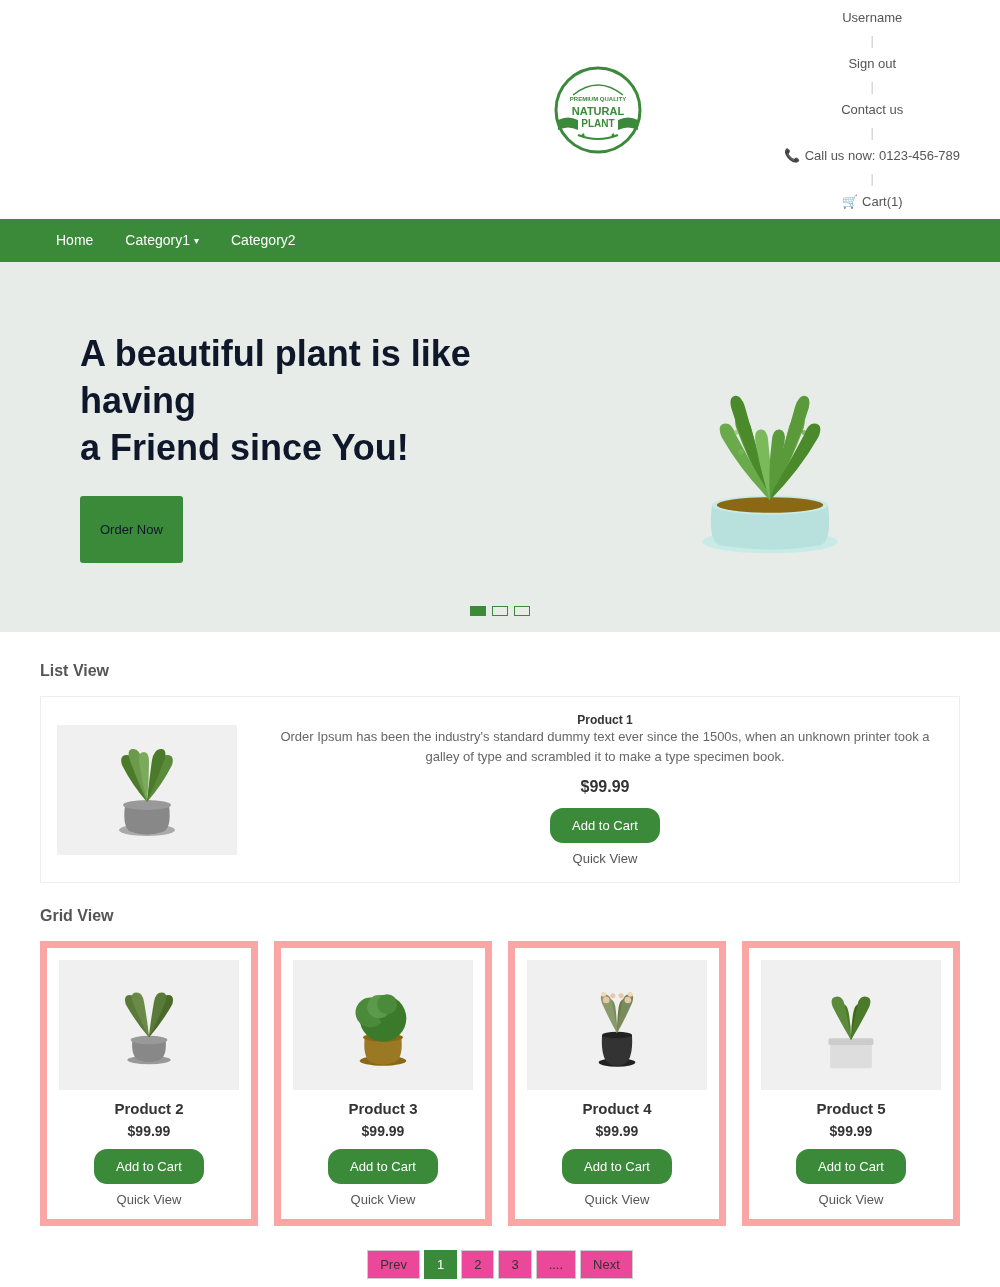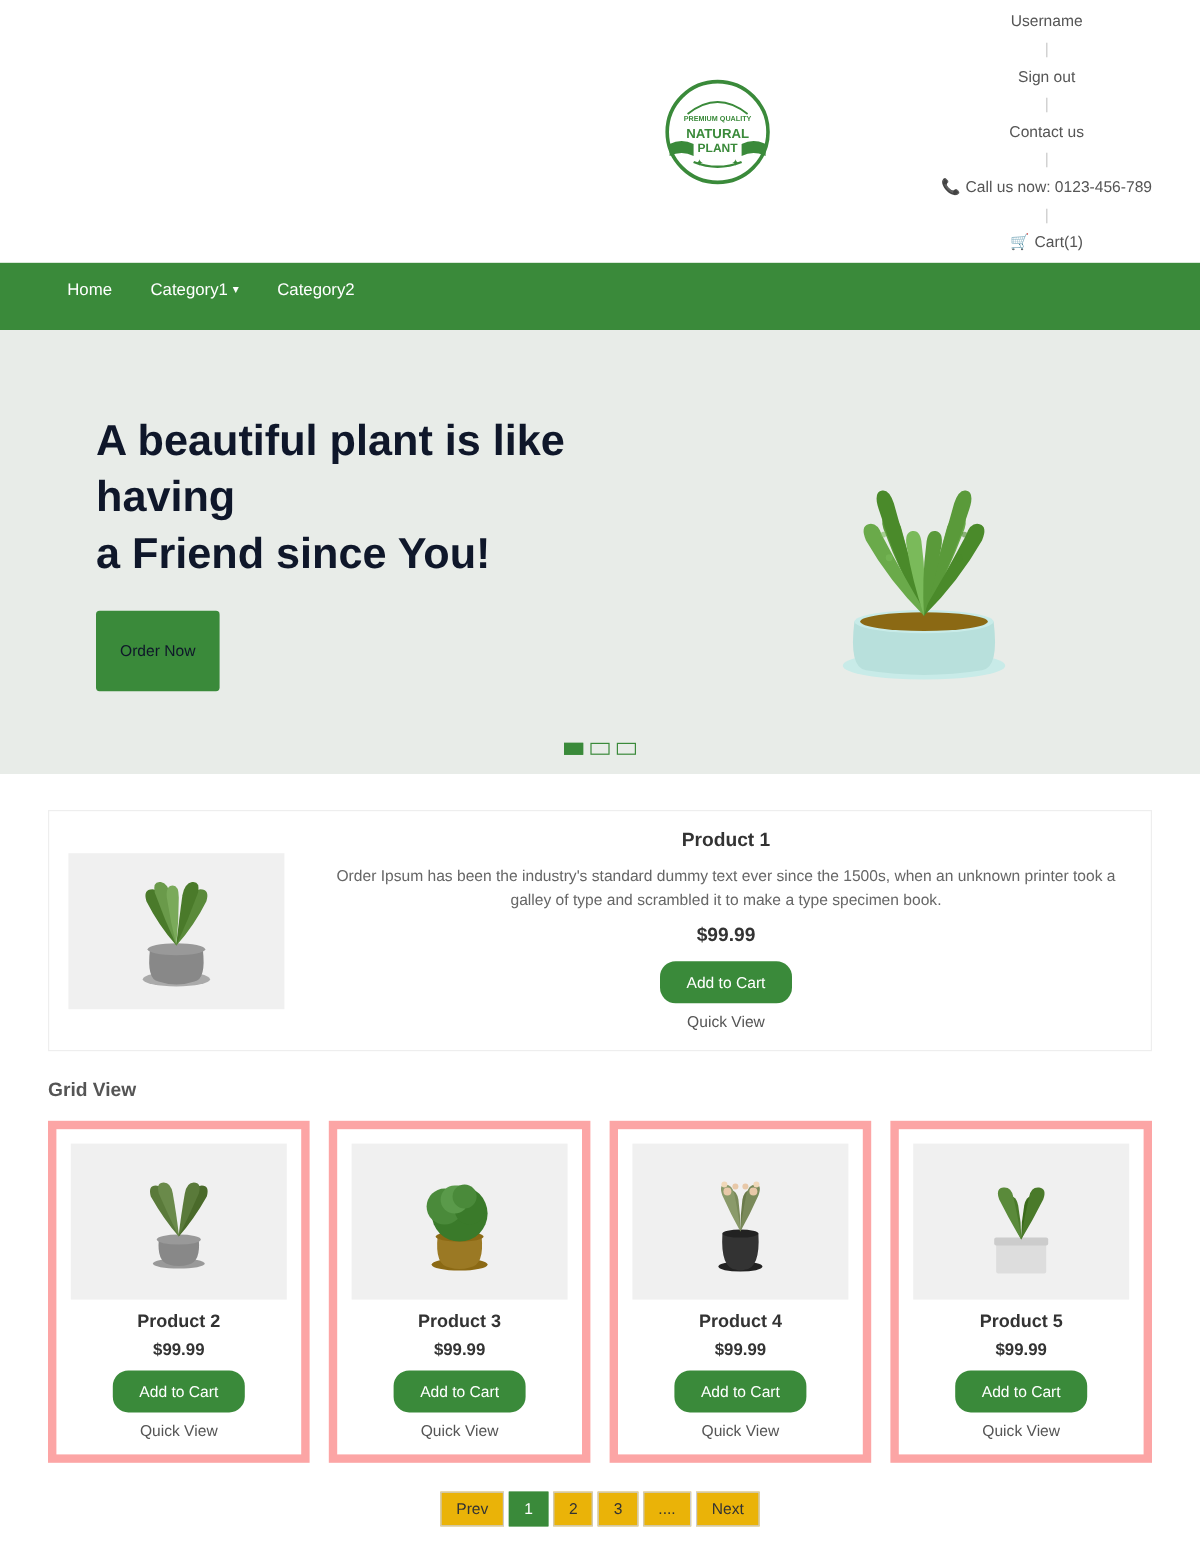--- a/index.html
+++ b/index.html
@@ -77,22 +77,22 @@
       cursor: pointer;
       height: 34px;
       color: #333;
     }
 
     
     .nav-bar {
       background: #3a8a3a;
       padding: 0 40px;
       display: flex;
-      align-items: flex-start;
-      height: 56px;
+      align-items: flex-end;
+      height: 43px;
     }
     .nav-bar a {
       color: #fff;
       text-decoration: none;
       font-size: 14px;
       padding: 0 16px;
       height: 44px;
       display: flex;
       align-items: center;
       gap: 4px;
@@ -178,23 +178,22 @@
       flex-shrink: 0;
       display: flex;
       align-items: center;
       justify-content: center;
     }
     .list-view-details {
       flex: 1;
       text-align: center;
     }
     .list-view-details h3 {
-      font-size: 16px;
+      font-size: 12px;
       font-weight: 700;
-      margin-bottom: 10px;
     }
     .list-view-details p {
       font-size: 13px;
       color: #666;
       line-height: 1.5;
       margin-bottom: 12px;
     }
     .price {
       font-size: 16px;
       font-weight: 600;
@@ -251,21 +250,21 @@
 
     
     .pagination {
       display: flex;
       justify-content: center;
       gap: 4px;
       margin: 20px 0;
     }
     .page-btn {
       border: 1px solid #ccc;
-      background: #eab308;
+      background: #ec4899;
       padding: 6px 12px;
       font-size: 13px;
       cursor: pointer;
       color: #333;
     }
     .page-btn.active {
       background: #3a8a3a;
       color: #fff;
       border-color: #3a8a3a;
     }
@@ -393,20 +392,21 @@
   </div>
   <div class="carousel-dots">
     <div class="dot active"></div>
     <div class="dot"></div>
     <div class="dot"></div>
   </div>
 </section>
 
 <section class="products-section">
 
+  <h2 class="section-title">List View</h2>
   <div class="list-view-item">
     <div class="list-view-image">
 
       <svg viewBox="0 0 120 120" width="130" height="120">
         <ellipse cx="60" cy="100" rx="28" ry="6" fill="#aaa"></ellipse>
         <path d="M38 75 Q35 100 45 102 Q60 107 75 102 Q85 100 82 75Z" fill="#888"></path>
         <ellipse cx="60" cy="75" rx="24" ry="5" fill="#999"></ellipse>
 
         <path d="M60 72 Q45 55 35 35 Q32 25 40 25 Q47 25 50 35 Q55 55 60 70Z" fill="#4a7a2a"></path>
         <path d="M60 72 Q75 55 85 35 Q88 25 80 25 Q73 25 70 35 Q65 55 60 70Z" fill="#5a8a3a"></path>

